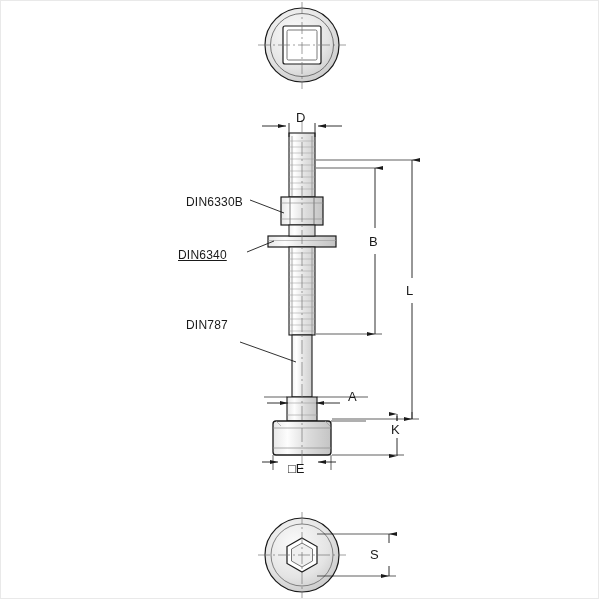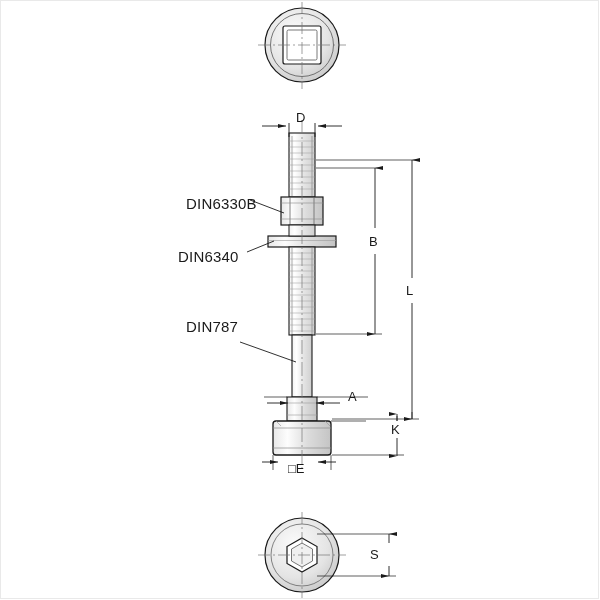--- a/index.html
+++ b/index.html
@@ -10,21 +10,21 @@
   #stage {
     position: relative;
     width: 600px;
     height: 600px;
     background: #ffffff;
     font-family: "Liberation Sans", sans-serif;
     overflow: hidden;
   }
   .lbl {
     position: absolute;
-    font-size: 15px;
+    font-size: 12px;
     color: #1a1a1a;
     white-space: nowrap;
     letter-spacing: 0.2px;
   }
   .dim {
     position: absolute;
     font-size: 13px;
     color: #1a1a1a;
     white-space: nowrap;
   }
@@ -217,21 +217,21 @@
       <g stroke="#1a1a1a" stroke-width="0.9" fill="none">
         <line x1="317" y1="534" x2="396" y2="534" stroke-width="0.7"></line>
         <line x1="317" y1="576" x2="396" y2="576" stroke-width="0.7"></line>
         <line x1="389" y1="534" x2="389" y2="543" marker-start="url(#arrU)"></line>
         <line x1="389" y1="566" x2="389" y2="576" marker-end="url(#arrDn)"></line>
       </g>
     </g>
   </svg>
 
   <div class="lbl" style="left:186px; top:195px;">DIN6330B</div>
-  <div class="lbl" style="left:178px; top:248px;">DIN6340</div>
+  <div class="lbl" style="left:178px; top:248px;text-decoration:underline;">DIN6340</div>
   <div class="lbl" style="left:186px; top:318px;">DIN787</div>
 
   <div class="dim" style="left:296px; top:110px;">D</div>
   <div class="dim" style="left:369px; top:234px;">B</div>
   <div class="dim" style="left:406px; top:283px;">L</div>
   <div class="dim" style="left:348px; top:389px;">A</div>
   <div class="dim" style="left:391px; top:422px;">K</div>
   <div class="dim" style="left:288px; top:461px;">□E</div>
   <div class="dim" style="left:370px; top:547px;">S</div>
 

